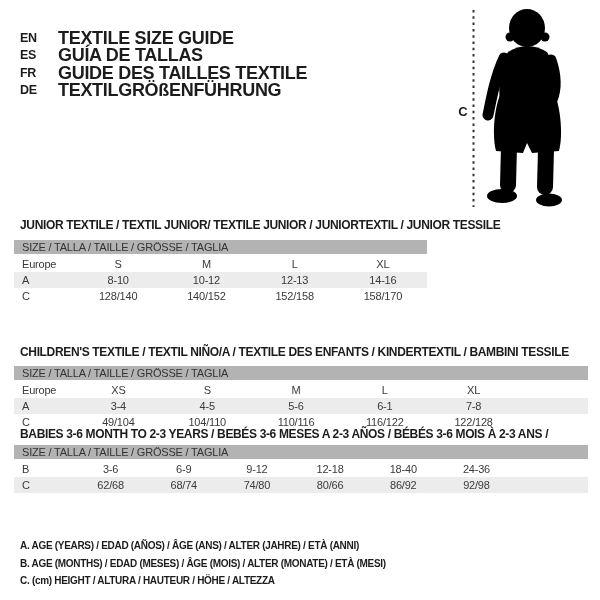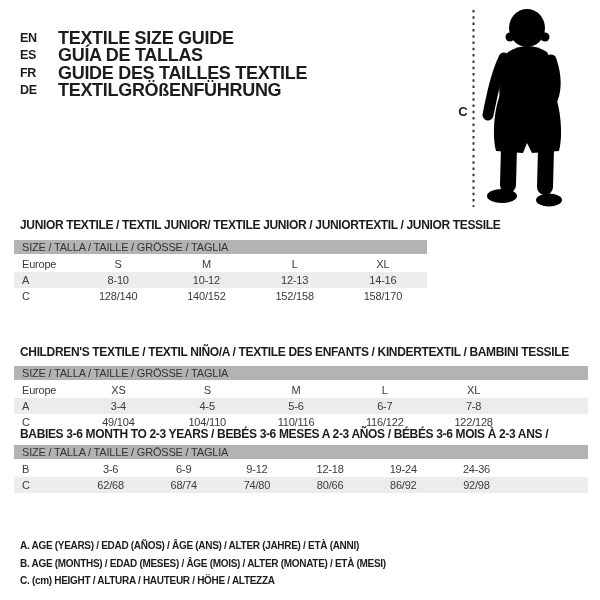--- a/index.html
+++ b/index.html
@@ -144,21 +144,21 @@
         <span class="t-cell">M</span>
         <span class="t-cell">L</span>
         <span class="t-cell">XL</span>
         <span class="t-spacer"></span>
       </div>
       <div class="t-row shaded">
         <span class="t-label">A</span>
         <span class="t-cell">3-4</span>
         <span class="t-cell">4-5</span>
         <span class="t-cell">5-6</span>
-        <span class="t-cell">6-7</span>
+        <span class="t-cell">6-1</span>
         <span class="t-cell">7-8</span>
         <span class="t-spacer"></span>
       </div>
       <div class="t-row">
         <span class="t-label">C</span>
         <span class="t-cell">49/104</span>
         <span class="t-cell">104/110</span>
         <span class="t-cell">110/116</span>
         <span class="t-cell">116/122</span>
         <span class="t-cell">122/128</span>
@@ -170,21 +170,21 @@
 <div class="section s3">
   <div class="sec-title">BABIES 3-6 MONTH TO 2-3 YEARS / BEBÉS 3-6 MESES A 2-3 AÑOS / BÉBÉS 3-6 MOIS À 2-3 ANS /</div>
   <div class="sec-table">
       <div class="t-header">SIZE / TALLA / TAILLE / GRÖSSE / TAGLIA</div>
       <div class="t-row">
         <span class="t-label">B</span>
         <span class="t-cell">3-6</span>
         <span class="t-cell">6-9</span>
         <span class="t-cell">9-12</span>
         <span class="t-cell">12-18</span>
-        <span class="t-cell">19-24</span>
+        <span class="t-cell">18-40</span>
         <span class="t-cell">24-36</span>
         <span class="t-spacer"></span>
       </div>
       <div class="t-row shaded">
         <span class="t-label">C</span>
         <span class="t-cell">62/68</span>
         <span class="t-cell">68/74</span>
         <span class="t-cell">74/80</span>
         <span class="t-cell">80/66</span>
         <span class="t-cell">86/92</span>

